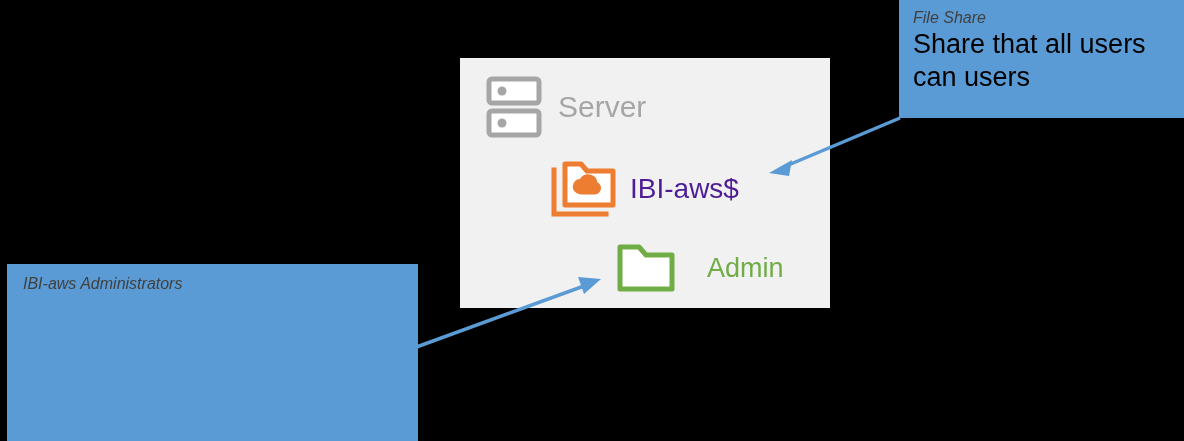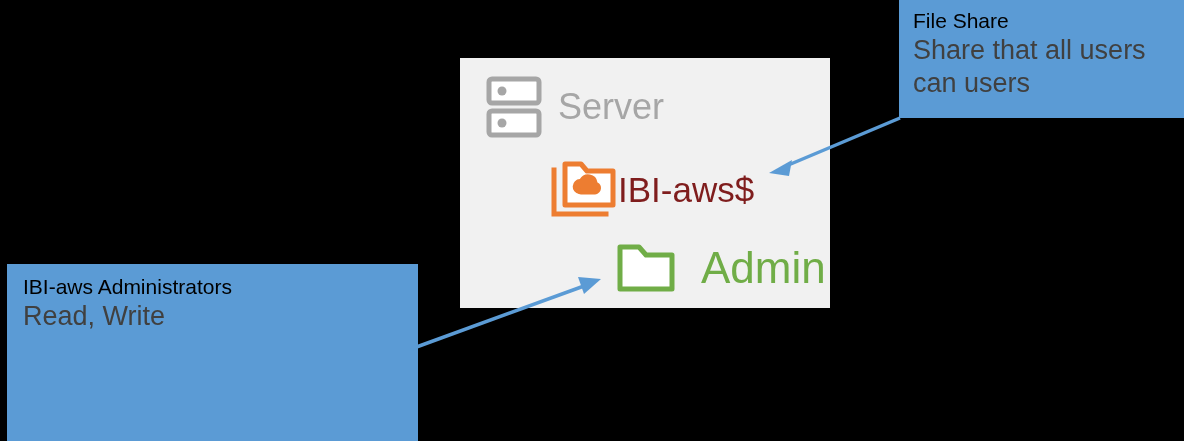--- a/index.html
+++ b/index.html
@@ -35,32 +35,33 @@
   #server-row   { left: 26px;  top: 18px;  }
   #share-row    { left: 90px;  top: 100px; }
   #admin-row    { left: 155px; top: 182px; }
 
   .row-label {
     white-space: nowrap;
     line-height: 1;
   }
 
   #server-label {
-    font-size: 36px;
+    font-size: 30px;
     color: #A6A6A6;
     margin-left: 16px;
   }
   #share-label {
-    font-size: 35px;
-    color: #7f1d1d;
+    font-size: 28px;
+    color: #4c1d95;
+    margin-left: 12px;
   }
   #admin-label {
-    font-size: 44px;
+    font-size: 27px;
     color: #70AD47;
-    margin-left: 24px;
+    margin-left: 30px;
   }
 
   .icon-wrap { display: block; line-height: 0; }
 
   
   .callout {
     position: absolute;
     background: #5B9BD5;
     box-sizing: border-box;
   }
@@ -73,28 +74,29 @@
   }
   #callout-perms {
     left: 7px;
     top: 264px;
     width: 411px;
     height: 228px;
     padding: 10px 12px 0 16px;
   }
 
   .cap-small {
-    font-size: 21px;
-    color: #000000;
+    font-size: 16px;
+    color: #404040;
     line-height: 1.25;
     white-space: nowrap;
+    font-style: italic;
   }
   .cap-large {
     font-size: 27px;
-    color: #404040;
+    color: #000000;
     line-height: 1.22;
   }
   .cap-gap { height: 22px; }
 
   
   #arrow-layer {
     position: absolute;
     left: 0; top: 0;
     width: 1184px;
     height: 441px;
@@ -148,21 +150,20 @@
   </div>
 
   <div class="callout" id="callout-share">
     <div class="cap-small">File Share</div>
     <div class="cap-large">Share that all users</div>
     <div class="cap-large">can users</div>
   </div>
 
   <div class="callout" id="callout-perms">
     <div class="cap-small">IBI-aws Administrators</div>
-    <div class="cap-large">Read, Write</div>
     <div class="cap-gap"></div>
   </div>
 
   <svg id="arrow-layer">
 
     <g>
       <line x1="900" y1="118" x2="786" y2="166" stroke="#5B9BD5" stroke-width="3.5"></line>
       <polygon points="769,173 792,160 789,176" fill="#5B9BD5"></polygon>
     </g>
 

